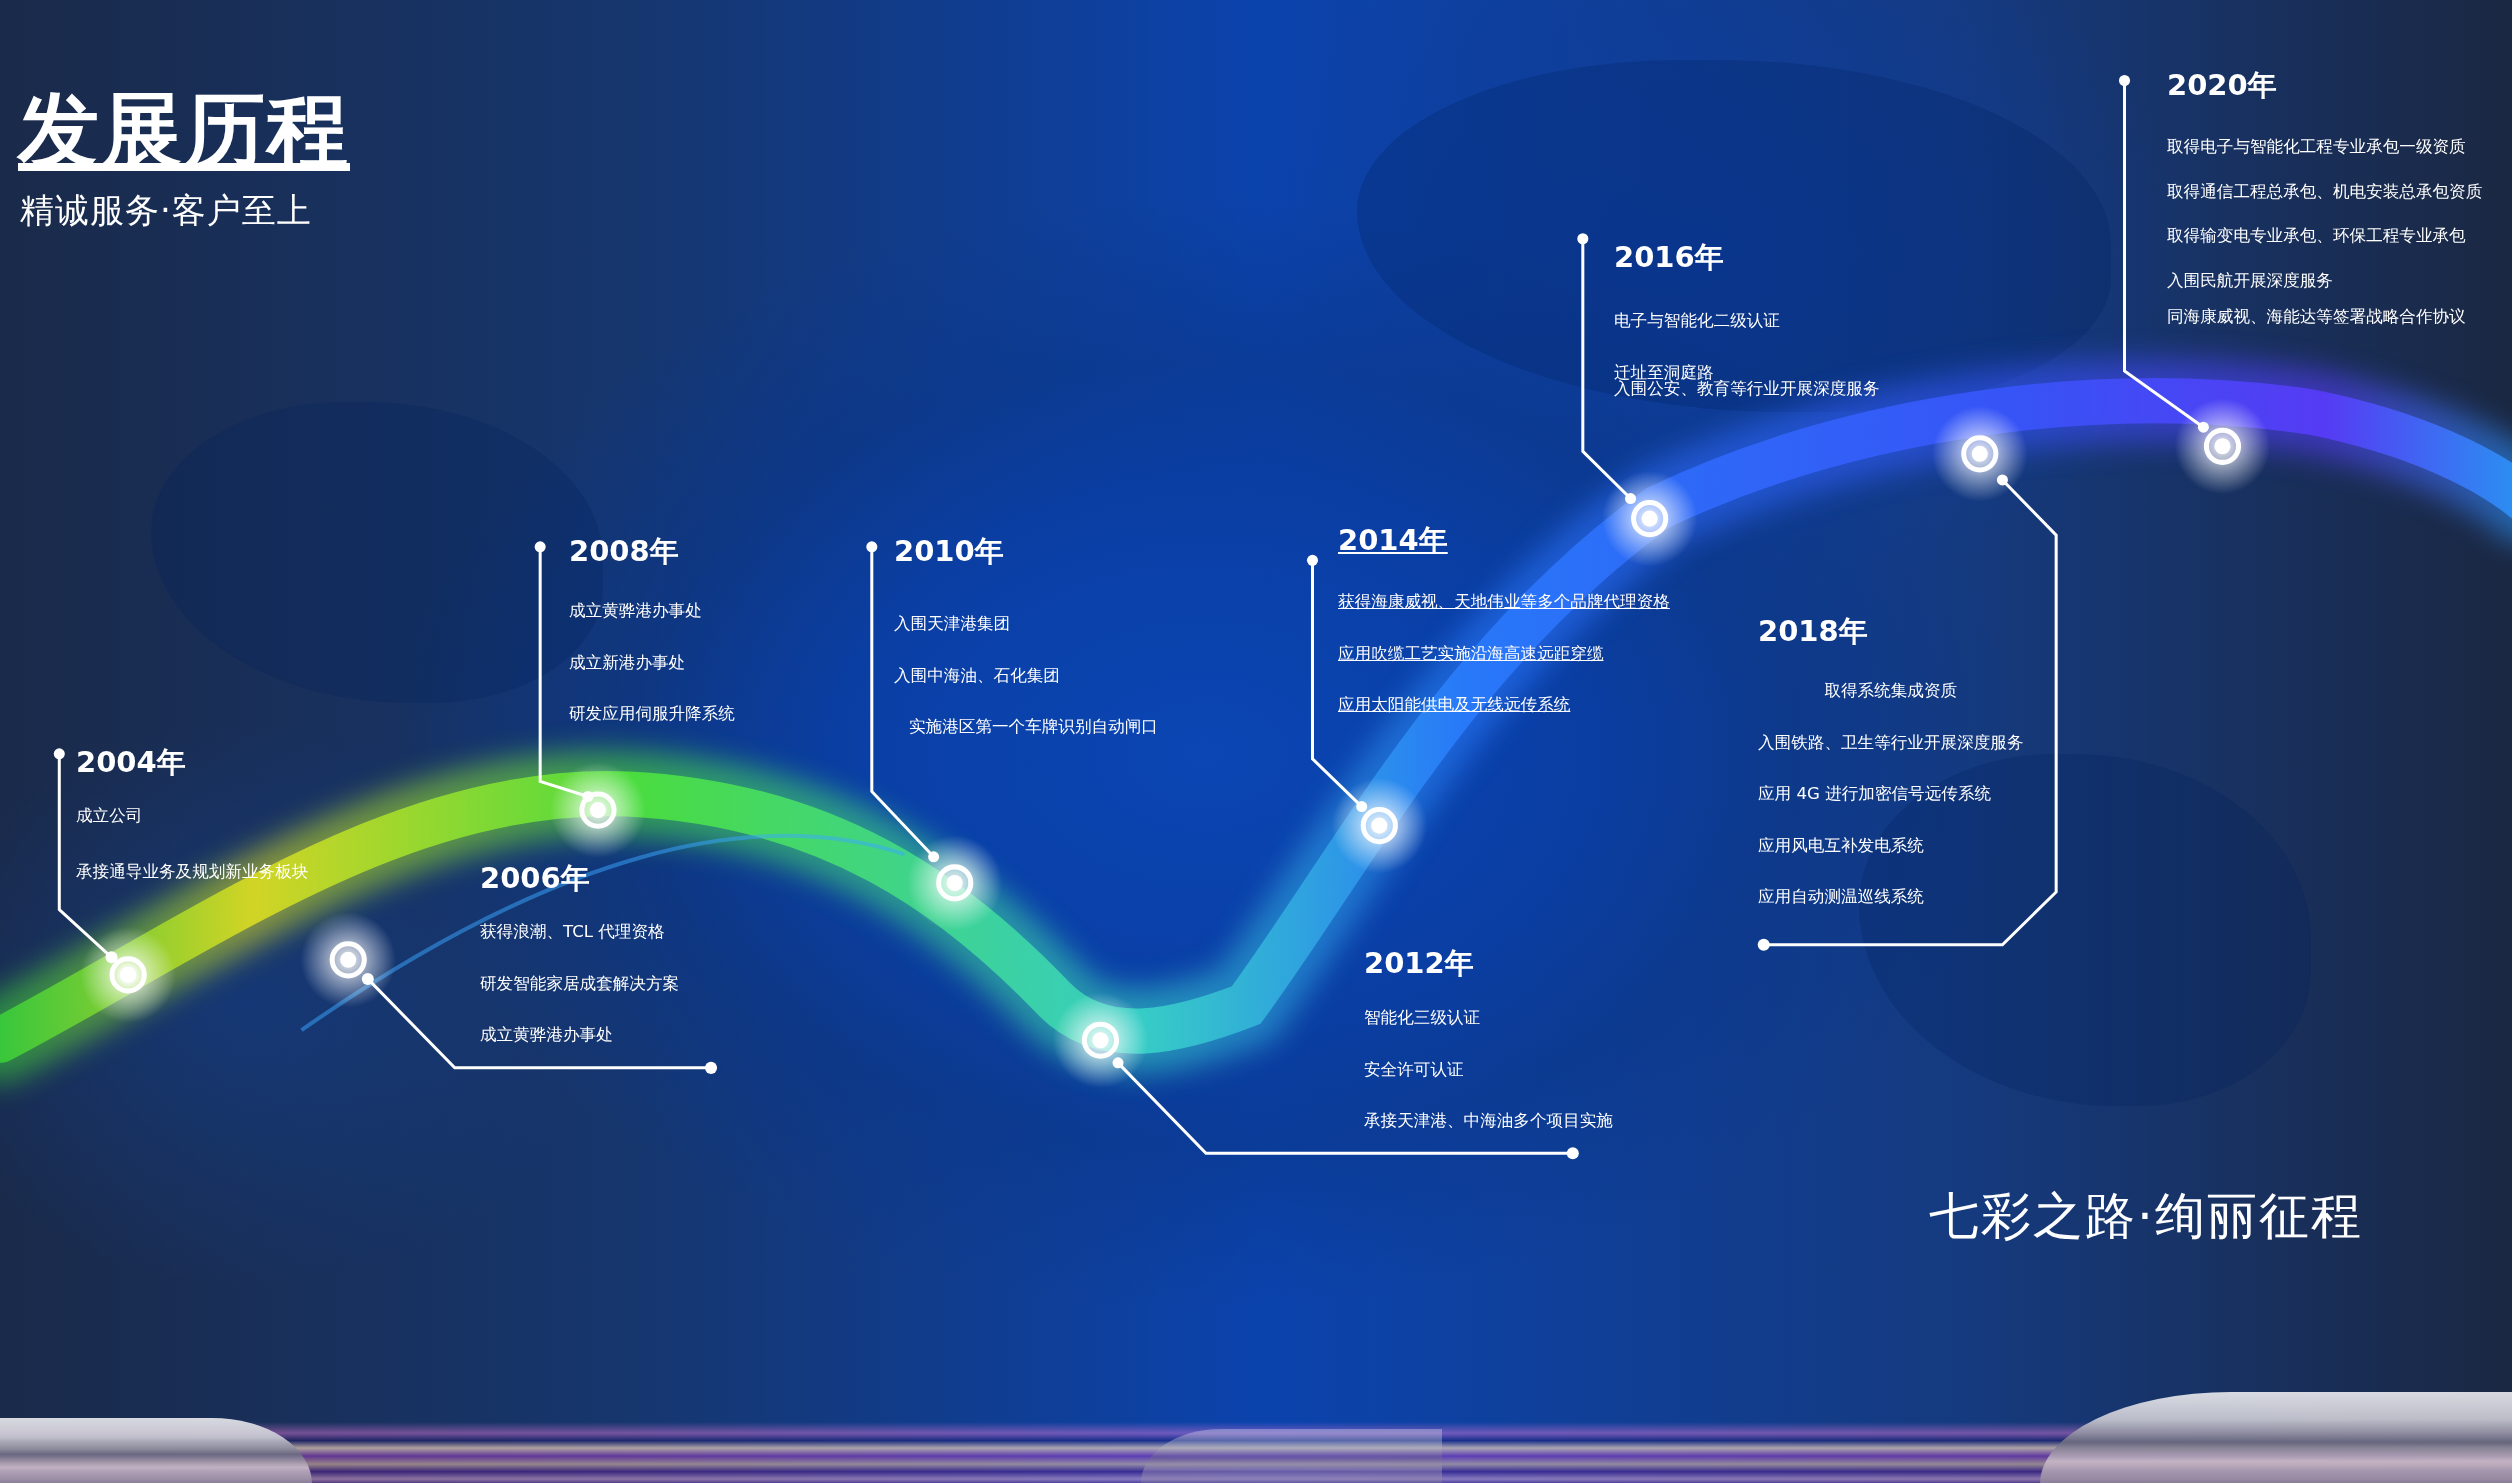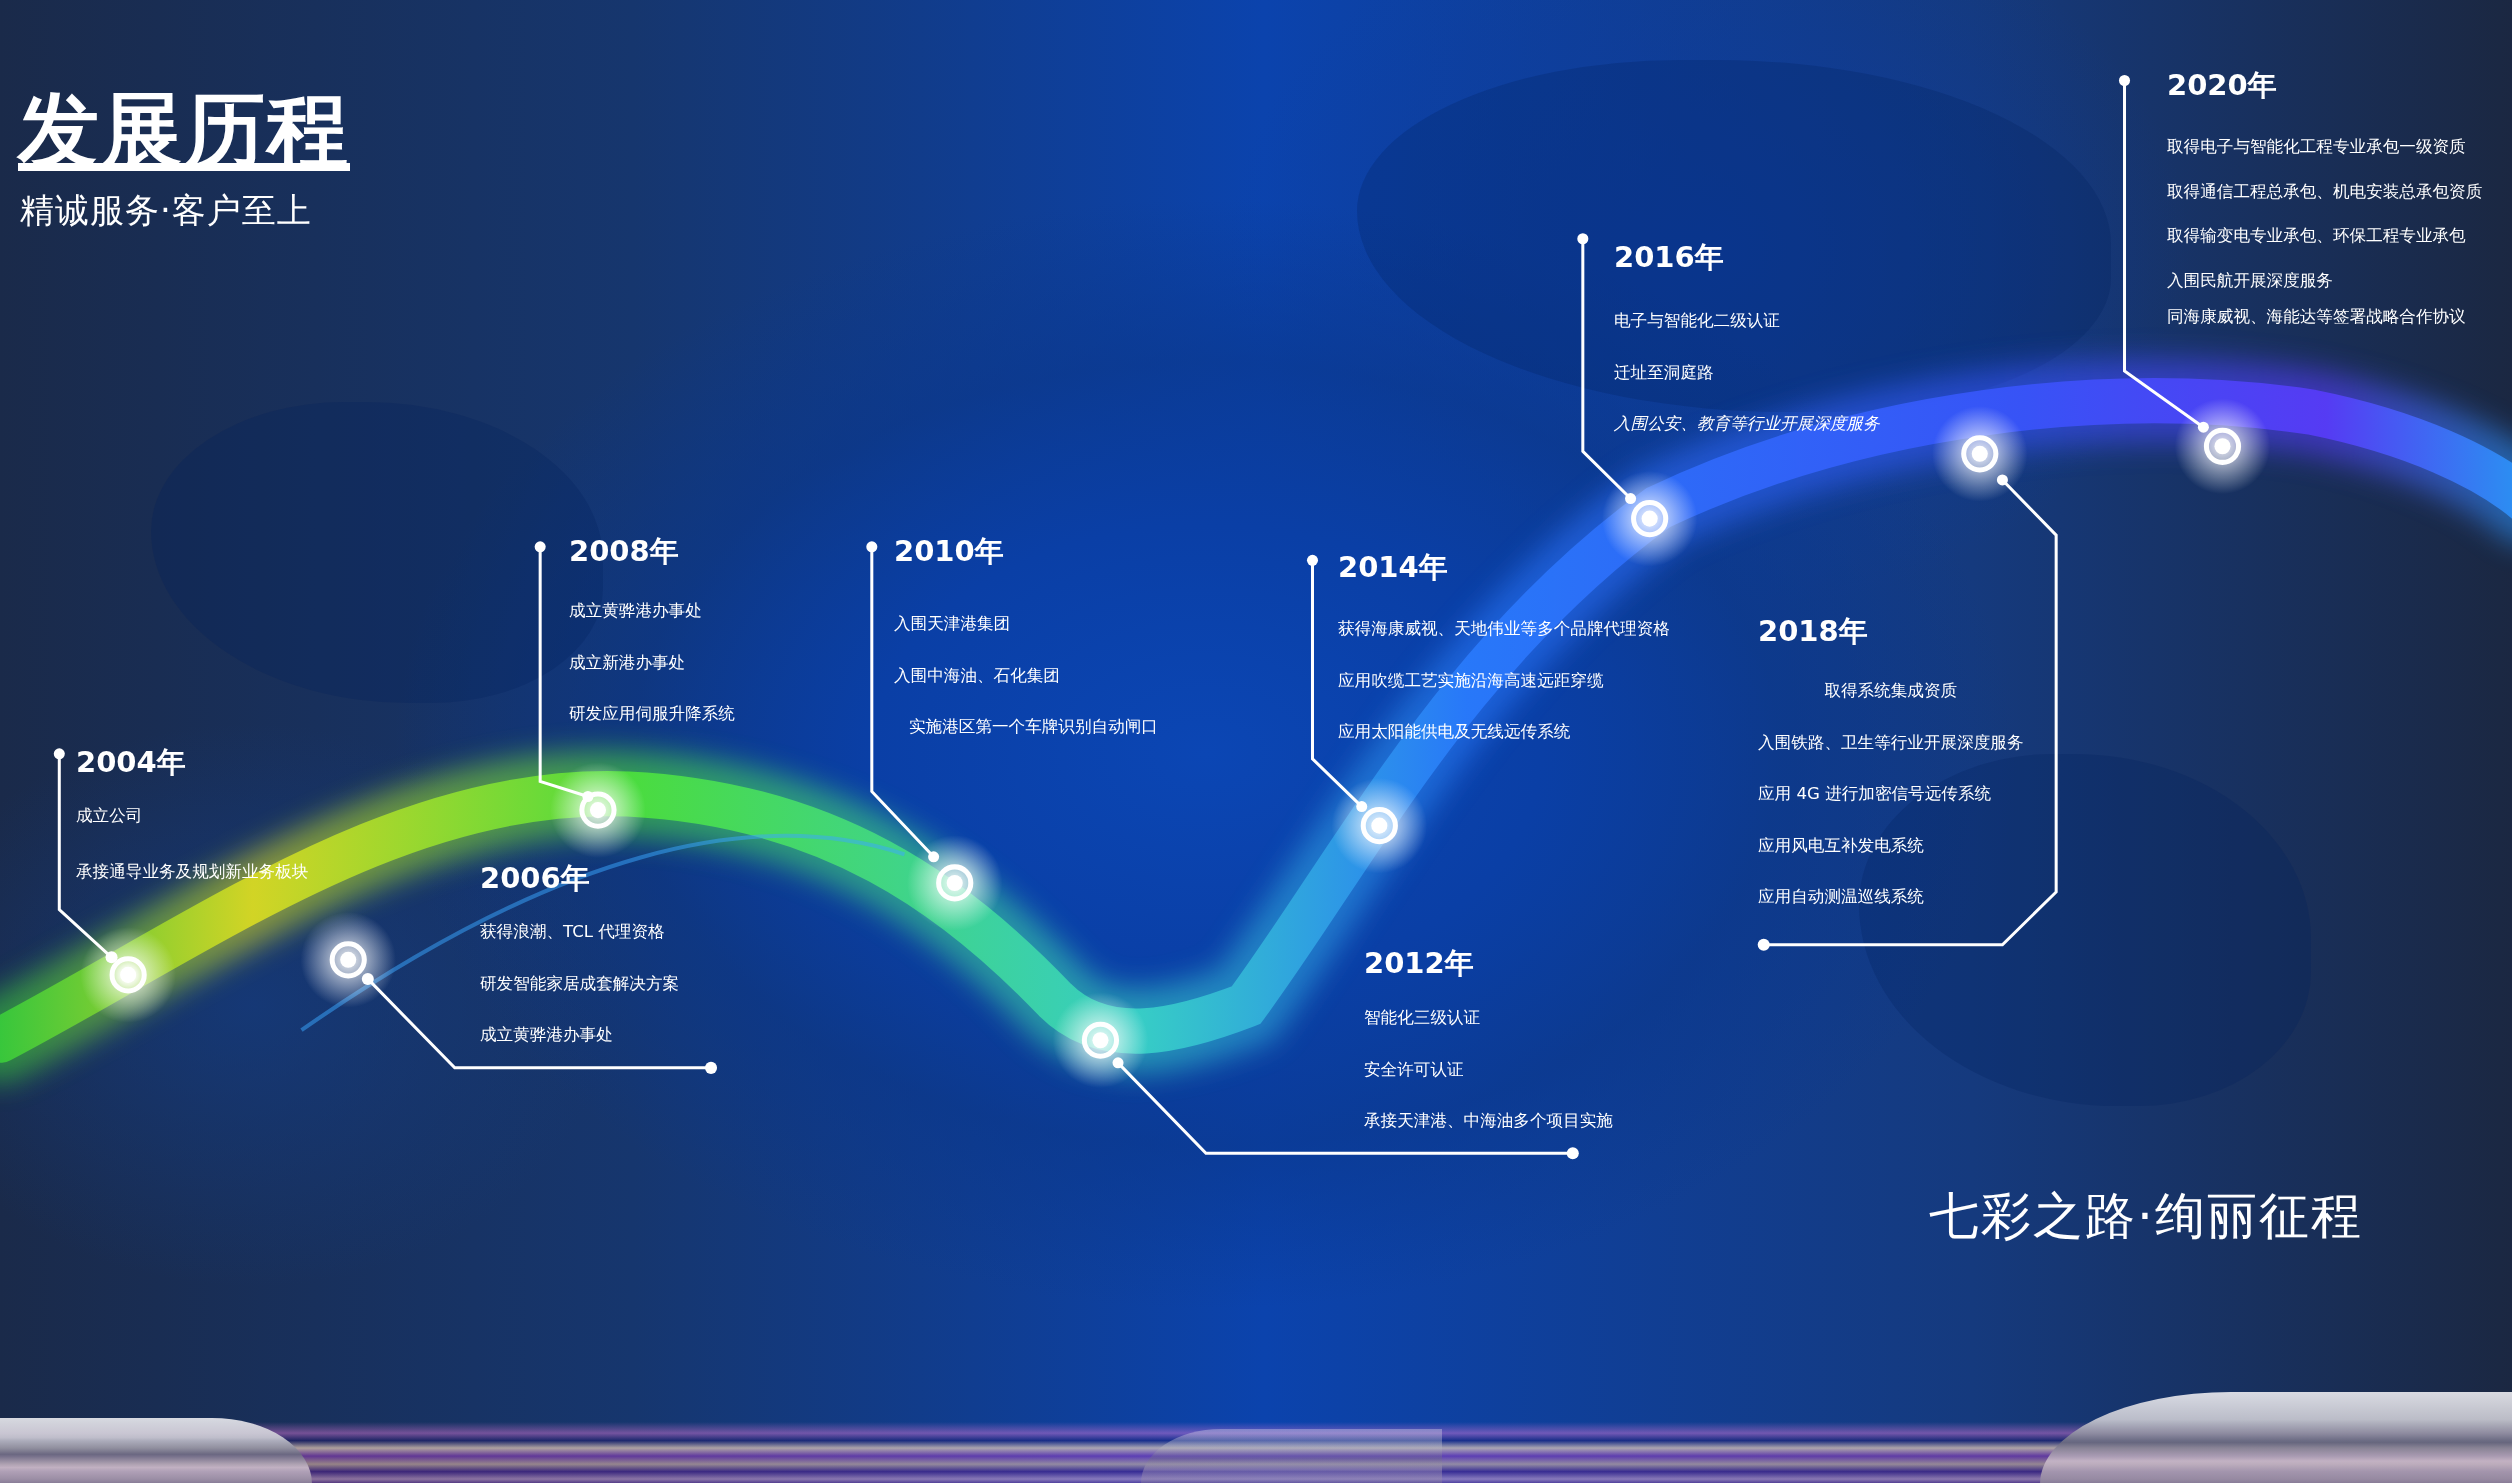--- a/index.html
+++ b/index.html
@@ -172,32 +172,32 @@
   <div class="item" style="margin-top:35px;margin-left:15px;">实施港区第一个车牌识别自动闸口</div>
 </div>
 
 <div class="block" style="left:1364px;top:949px;">
   <div class="year">2012年</div>
   <div class="item" style="margin-top:32px;">智能化三级认证</div>
   <div class="item" style="margin-top:35px;">安全许可认证</div>
   <div class="item" style="margin-top:35px;">承接天津港、中海油多个项目实施</div>
 </div>
 
-<div class="block" style="left:1338px;top:553px;">
+<div class="block" style="left:1338px;top:526px;text-decoration:underline;">
   <div class="year">2014年</div>
   <div class="item" style="margin-top:39px;">获得海康威视、天地伟业等多个品牌代理资格</div>
   <div class="item" style="margin-top:35px;">应用吹缆工艺实施沿海高速远距穿缆</div>
   <div class="item" style="margin-top:35px;">应用太阳能供电及无线远传系统</div>
 </div>
 
 <div class="block" style="left:1614px;top:243px;">
   <div class="year">2016年</div>
   <div class="item" style="margin-top:41px;">电子与智能化二级认证</div>
   <div class="item" style="margin-top:35px;">迁址至洞庭路</div>
-  <div class="item" style="margin-top:35px;font-style:italic;">入围公安、教育等行业开展深度服务</div>
+  <div class="item" style="">入围公安、教育等行业开展深度服务</div>
 </div>
 
 <div class="block" style="left:1758px;top:617px;">
   <div class="year">2018年</div>
   <div class="item" style="margin-top:37px;text-align:center;">取得系统集成资质</div>
   <div class="item" style="margin-top:35px;">入围铁路、卫生等行业开展深度服务</div>
   <div class="item" style="margin-top:35px;">应用 4G 进行加密信号远传系统</div>
   <div class="item" style="margin-top:35px;">应用风电互补发电系统</div>
   <div class="item" style="margin-top:35px;">应用自动测温巡线系统</div>
 </div>

